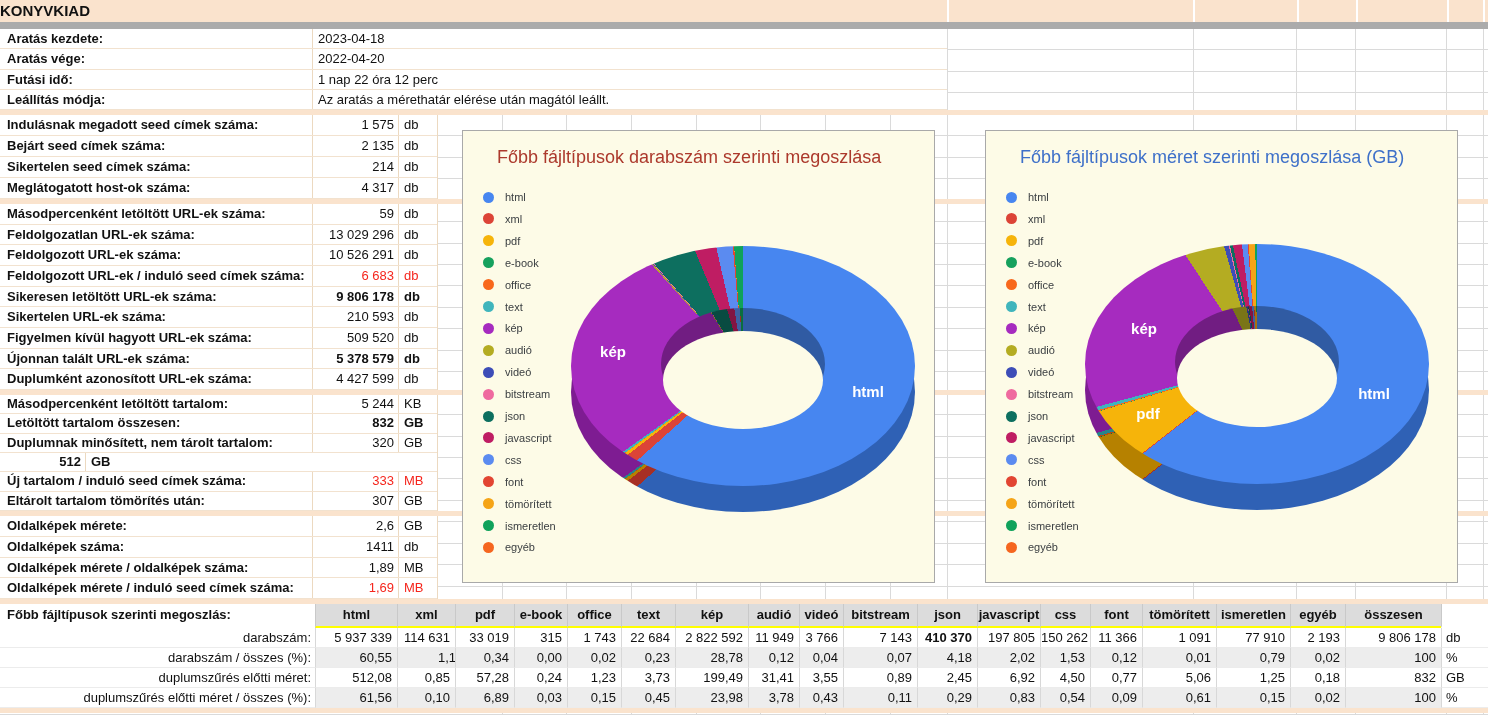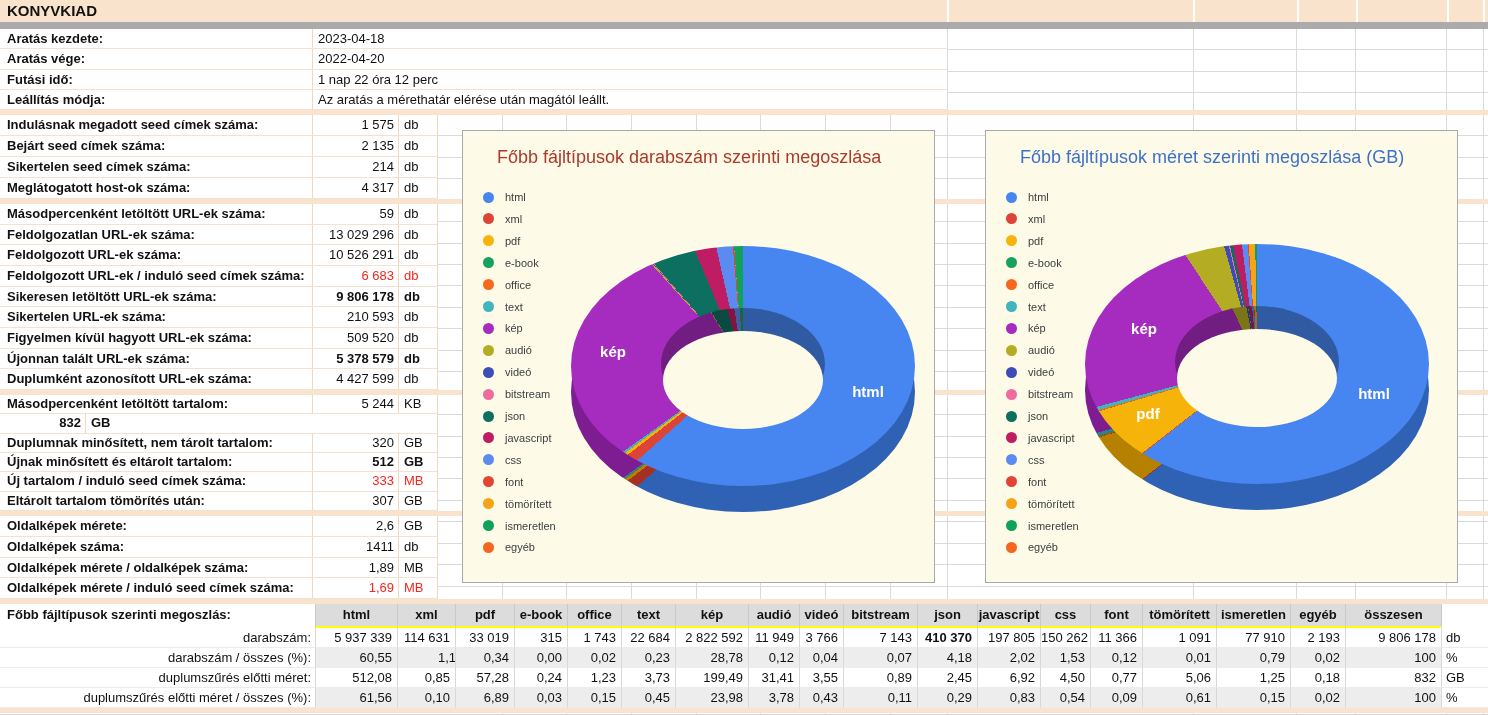--- a/index.html
+++ b/index.html
@@ -10,21 +10,21 @@
   
   .grid-bg { position:absolute; left:0; top:29px; right:0; bottom:0; z-index:0;
     background-image: repeating-linear-gradient(to bottom, transparent 0 20.45px, #dadada 20.45px 21.45px); }
   .vline { position:absolute; top:29px; bottom:0; width:1px; background:#dadada; z-index:0; }
 
   
   .sep { position:absolute; left:0; width:1488px; height:5px; background:#fae3cd; z-index:1; }
 
   
   .sheet-header { position:absolute; left:0; top:0; width:1488px; height:22px;
-    background:#fae3cd; z-index:4; font-size:15px; font-weight:bold; line-height:22px; padding-left:7px; }
+    background:#fae3cd; z-index:4; font-size:15px; font-weight:bold; line-height:22px; }
   .hdr-sep { position:absolute; top:0; height:22px; width:2px; background:#fff; z-index:5; }
   .gray-bar { position:absolute; left:0; top:22px; width:1488px; height:7px; background:#ababab; z-index:4; }
 
   
   .stat-block { position:absolute; left:0; background:#fff; z-index:2; width:438px;
     border-right:1px solid #ecd9c0; }
   .stat-block.wide { width:947px; border-right:none; }
   .srow { display:flex; border-bottom:1px solid #f2e2cf; }
   .slabel { width:313px; font-weight:bold; font-size:13px; padding-left:7px;
     border-right:1px solid #ecd9c0; overflow:hidden; white-space:nowrap; }
@@ -195,30 +195,30 @@
           <div class="sunit">db</div>
         </div>
       </div>
       <div class="stat-block" style="top: 395px;">
         <div class="srow" style="height: 19.33px; line-height: 18.33px;">
           <div class="slabel">Másodpercenként letöltött tartalom:</div>
           <div class="sval">5 244</div>
           <div class="sunit">KB</div>
         </div>
         <div class="srow" style="height: 19.33px; line-height: 18.33px;">
+          <div class="slabel">Letöltött tartalom összesen:</div>
           <div class="sval bold">832</div>
           <div class="sunit bold">GB</div>
         </div>
         <div class="srow" style="height: 19.33px; line-height: 18.33px;">
           <div class="slabel">Duplumnak minősített, nem tárolt tartalom:</div>
           <div class="sval">320</div>
           <div class="sunit">GB</div>
         </div>
         <div class="srow" style="height: 19.33px; line-height: 18.33px;">
-          <div class="slabel">Újnak minősített és eltárolt tartalom:</div>
           <div class="sval bold">512</div>
           <div class="sunit bold">GB</div>
         </div>
         <div class="srow" style="height: 19.33px; line-height: 18.33px;">
           <div class="slabel">Új tartalom / induló seed címek száma:</div>
           <div class="sval red">333</div>
           <div class="sunit red">MB</div>
         </div>
         <div class="srow" style="height: 19.33px; line-height: 18.33px;">
           <div class="slabel">Eltárolt tartalom tömörítés után:</div>

